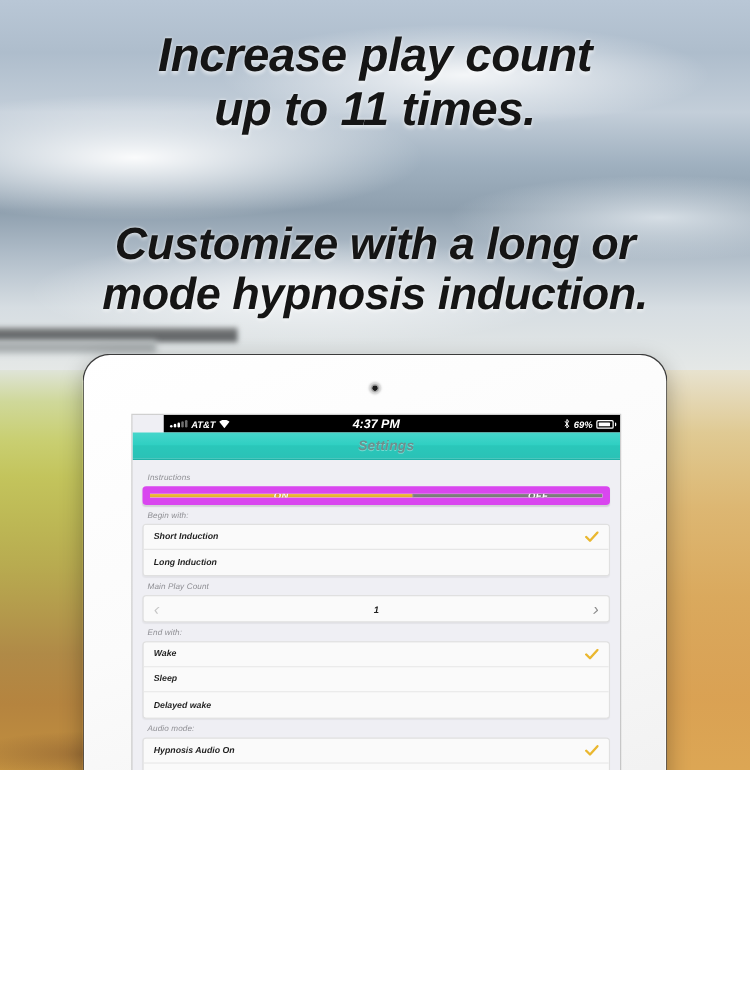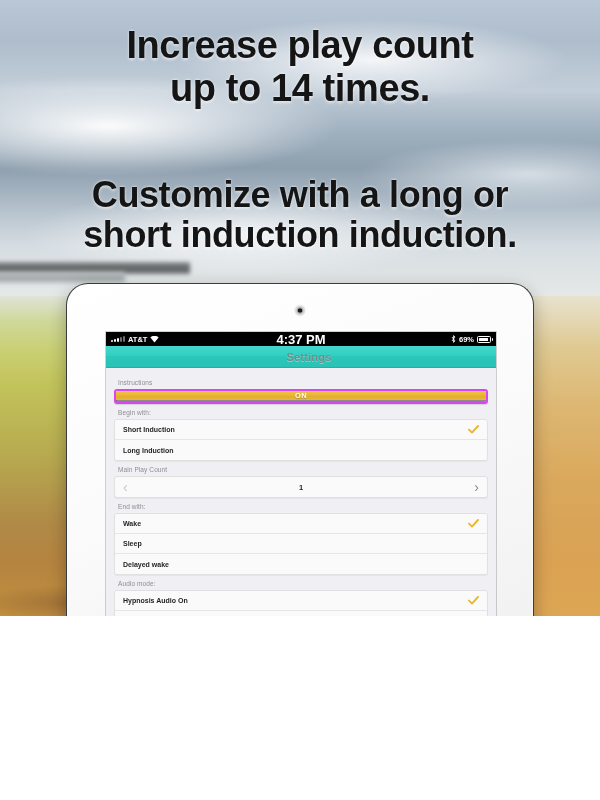--- a/index.html
+++ b/index.html
@@ -6,20 +6,21 @@
   html, body {
     width: 600px; height: 800px;
     overflow: hidden;
     font-family: "Liberation Sans", sans-serif;
   }
   #stage {
     position: relative;
     width: 600px; height: 616px;
     background: #a3a3a3;
     overflow: hidden;
+    font-style: italic;
   }
 
   
   .bg-layer { position:absolute; left:0; width:600px; }
 
   .bg-sky {
     top:0; height:300px;
     background:
       radial-gradient(ellipse 320px 70px at 18% 42%, rgba(255,255,255,.95) 0%, rgba(255,255,255,0) 72%),
       radial-gradient(ellipse 280px 58px at 62% 20%, rgba(255,255,255,.85) 0%, rgba(255,255,255,0) 70%),
@@ -116,32 +117,32 @@
     background:#efeff4;
     overflow:hidden;
     box-shadow: 0 0 0 1px rgba(0,0,0,.18);
   }
 
   
   #statusbar {
     height:14px; background:#000;
     display:flex; align-items:center; justify-content:space-between;
     padding:0 5px;
-    color:#fff; font-size:7.5px; font-weight:bold;
+    color:#fff; font-size:7.5px; font-weight:bold;margin-left:25px;
   }
   .sb-left, .sb-right { display:flex; align-items:center; gap:3px; }
   .sig-dots { display:flex; align-items:flex-end; gap:1px; height:6px; }
   .sig-dots i { display:block; width:2px; background:#fff; border-radius:1px; }
   .sig-dots i:nth-child(1){height:2px}
   .sig-dots i:nth-child(2){height:3px}
   .sig-dots i:nth-child(3){height:4px}
   .sig-dots i:nth-child(4){height:5px; background:#6e6e6e}
   .sig-dots i:nth-child(5){height:6px; background:#6e6e6e}
   .wifi-icon svg, .bt-icon svg { display:block; }
-  .sb-time { position:absolute; left:50%; transform:translateX(-50%); font-size:13px; font-weight:bold; }
+  .sb-time { position:absolute; left:50%; transform:translateX(-50%); font-size:10px; font-weight:bold; }
   .battery {
     width:14px; height:7px; border:1px solid #fff; border-radius:1.5px;
     position:relative; display:inline-block;
   }
   .battery::after {
     content:''; position:absolute; right:-3px; top:1.5px;
     width:1.5px; height:3px; background:#fff; border-radius:0 1px 1px 0;
   }
   .battery .fill { position:absolute; left:1px; top:1px; bottom:1px; width:72%; background:#fff; border-radius:.5px; }
 
@@ -161,23 +162,22 @@
 
   
   #content { padding:6px 8px 0 8px; }
   .sec-label {
     font-size:6.5px; color:#8e8e93; margin:5px 0 3px 4px; letter-spacing:.1px;
   }
 
   
   .segmented {
     display:flex; height:15px; border-radius:3px; overflow:hidden;
-    border:2px solid #d946ef;
+    border:6px solid #d946ef;
     box-shadow: 0 1px 1px rgba(0,0,0,.12);
-    flex-direction: column;
   }
   .seg {
     display:flex; align-items:center; justify-content:center;
     font-size:7.5px; font-weight:bold; letter-spacing:.4px;
     color:#fff; text-shadow:0 1px 1px rgba(0,0,0,.25);
     cursor:pointer;
   }
   .seg.on {
     flex: 0 0 58%;
     background: linear-gradient(180deg,#f0c14b 0%,#eab837 45%,#e3ad2b 55%,#e8b63a 100%);
@@ -228,25 +228,25 @@
 
   <div class="bg-layer bg-sky"></div>
   <div class="bg-layer bg-ground"></div>
   <div class="bg-layer bg-ground right-tint"></div>
   <div class="bg-layer bg-dirt-streak"></div>
   <div class="bg-structure"></div>
   <div class="bg-structure2"></div>
 
   <div class="headline-block" id="head1">
     <div class="headline">Increase play count</div>
-    <div class="headline">up to 14 times.</div>
+    <div class="headline">up to 11 times.</div>
   </div>
   <div class="headline-block" id="head2">
     <div class="headline">Customize with a long or</div>
-    <div class="headline">short induction induction.</div>
+    <div class="headline">mode hypnosis induction.</div>
   </div>
 
   <div id="tablet">
     <div id="camera"></div>
 
     <div id="screen">
       <div id="screen-inner">
 
         <div id="statusbar">
           <div class="sb-left">

